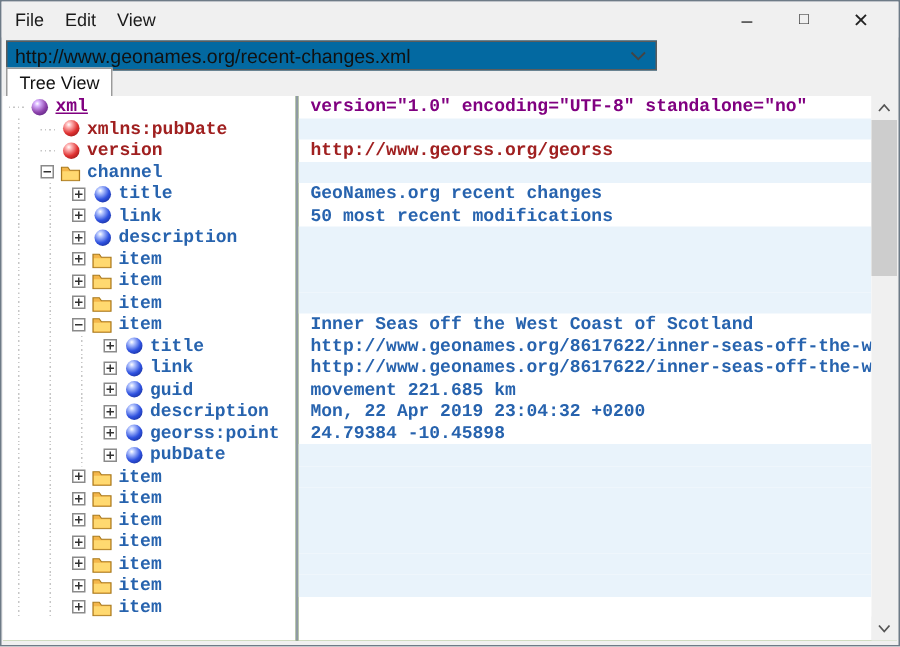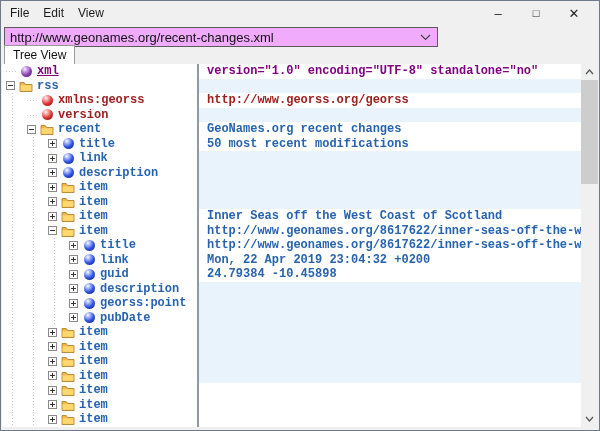--- a/index.html
+++ b/index.html
@@ -14,21 +14,21 @@
   .topstrip { position:absolute; top:0; left:0; right:0; height:24px; background:#f0f0f0; }
   .menubar { position:absolute; top:3px; left:2px; display:flex; }
   .menu-item { padding:2px 7px; font-size:12px; color:#1a1a1a; cursor:default; }
   .winbtns { position:absolute; top:2px; right:6px; display:flex; }
   .winbtn { width:38px; height:20px; display:flex; align-items:center; justify-content:center;
             font-size:13px; color:#222; }
   .winbtn.max { font-size:11px; }
   
   .addr-row { position:absolute; top:25px; left:0; right:0; height:22px; }
   .combobox { position:absolute; left:3px; top:1px; width:434px; height:20px;
-              background:#f0abfc; border:1px solid #5c5c5c; display:flex; align-items:center; }
+              background:#0369a1; border:1px solid #5c5c5c; display:flex; align-items:center; }
   .combobox input { flex:1; border:none; outline:none; font-family:"Liberation Sans",sans-serif;
               font-size:13px; color:#111; padding:0 0 0 5px; background:transparent; height:16px; }
   .combo-arrow { width:24px; height:18px; display:flex; align-items:center; justify-content:center; }
   
   .tabstrip { position:absolute; top:46px; left:0; right:0; height:17px; }
   .tab { position:absolute; left:3px; bottom:0; background:#fff; border:1px solid #9a9a9a;
          border-bottom:none; padding:2px 8px 2px 8px; font-size:12px; color:#111;text-align:right; }
   
   .content { position:absolute; top:63px; left:1px; right:1px; bottom:3px;
              display:flex; background:#4d7c0f; }
@@ -105,59 +105,47 @@
   <div class="content">
     <div class="treepane" id="treepane">
         <div class="trow">
           <span class="stub"></span>
           <span class="nodeicon">
             <span class="sphere purple"></span>
           </span>
           <span class="tlabel c-decl u">xml</span>
         </div>
         <div class="trow">
+          <span class="guide"></span>
+          <span class="stub"></span>
+          <span class="nodeicon">
+            <span class="sphere red"></span>
+          </span>
+          <span class="tlabel c-attr">xmlns:pubDate</span>
+        </div>
+        <div class="trow">
+          <span class="guide"></span>
+          <span class="stub"></span>
+          <span class="nodeicon">
+            <span class="sphere red"></span>
+          </span>
+          <span class="tlabel c-attr">version</span>
+        </div>
+        <div class="trow">
+          <span class="guide"></span>
           <span class="expander minus">
             <span class="box"></span>
           </span>
           <span class="nodeicon">
             <svg width="14" height="12" viewBox="0 0 14 12">
               <path d="M1 2.5 h4.2 l1.4 2 H13 v7 H1 z" fill="#f4b64a" stroke="#a87a1e" stroke-width="0.8"></path>
               <path d="M1.6 5.2 H12.4 V10.8 H1.6 z" fill="#ffd970"></path>
             </svg>
           </span>
-          <span class="tlabel c-folder">rss</span>
-        </div>
-        <div class="trow">
-          <span class="guide"></span>
-          <span class="stub"></span>
-          <span class="nodeicon">
-            <span class="sphere red"></span>
-          </span>
-          <span class="tlabel c-attr">xmlns:georss</span>
-        </div>
-        <div class="trow">
-          <span class="guide"></span>
-          <span class="stub"></span>
-          <span class="nodeicon">
-            <span class="sphere red"></span>
-          </span>
-          <span class="tlabel c-attr">version</span>
-        </div>
-        <div class="trow">
-          <span class="guide"></span>
-          <span class="expander minus">
-            <span class="box"></span>
-          </span>
-          <span class="nodeicon">
-            <svg width="14" height="12" viewBox="0 0 14 12">
-              <path d="M1 2.5 h4.2 l1.4 2 H13 v7 H1 z" fill="#f4b64a" stroke="#a87a1e" stroke-width="0.8"></path>
-              <path d="M1.6 5.2 H12.4 V10.8 H1.6 z" fill="#ffd970"></path>
-            </svg>
-          </span>
-          <span class="tlabel c-folder">recent</span>
+          <span class="tlabel c-folder">channel</span>
         </div>
         <div class="trow">
           <span class="guide"></span>
           <span class="guide"></span>
           <span class="expander plus">
             <span class="box"></span>
           </span>
           <span class="nodeicon">
             <span class="sphere blue"></span>
           </span>
@@ -421,20 +409,21 @@
           <div class="vrow mono  hl"></div>
           <div class="vrow mono c-elem">GeoNames.org recent changes</div>
           <div class="vrow mono c-elem">50 most recent modifications</div>
           <div class="vrow mono  hl"></div>
           <div class="vrow mono  hl"></div>
           <div class="vrow mono  hl"></div>
           <div class="vrow mono  hl"></div>
           <div class="vrow mono c-elem">Inner Seas off the West Coast of Scotland</div>
           <div class="vrow mono c-elem">http://www.geonames.org/8617622/inner-seas-off-the-west-coast-of-scotland.html</div>
           <div class="vrow mono c-elem">http://www.geonames.org/8617622/inner-seas-off-the-west-coast-of-scotland.html</div>
+          <div class="vrow mono c-elem">movement 221.685 km</div>
           <div class="vrow mono c-elem">Mon, 22 Apr 2019 23:04:32 +0200</div>
           <div class="vrow mono c-elem">24.79384 -10.45898</div>
           <div class="vrow mono  hl"></div>
           <div class="vrow mono  hl"></div>
           <div class="vrow mono  hl"></div>
           <div class="vrow mono  hl"></div>
           <div class="vrow mono  hl"></div>
           <div class="vrow mono  hl"></div>
           <div class="vrow mono  hl"></div>
         </div>

